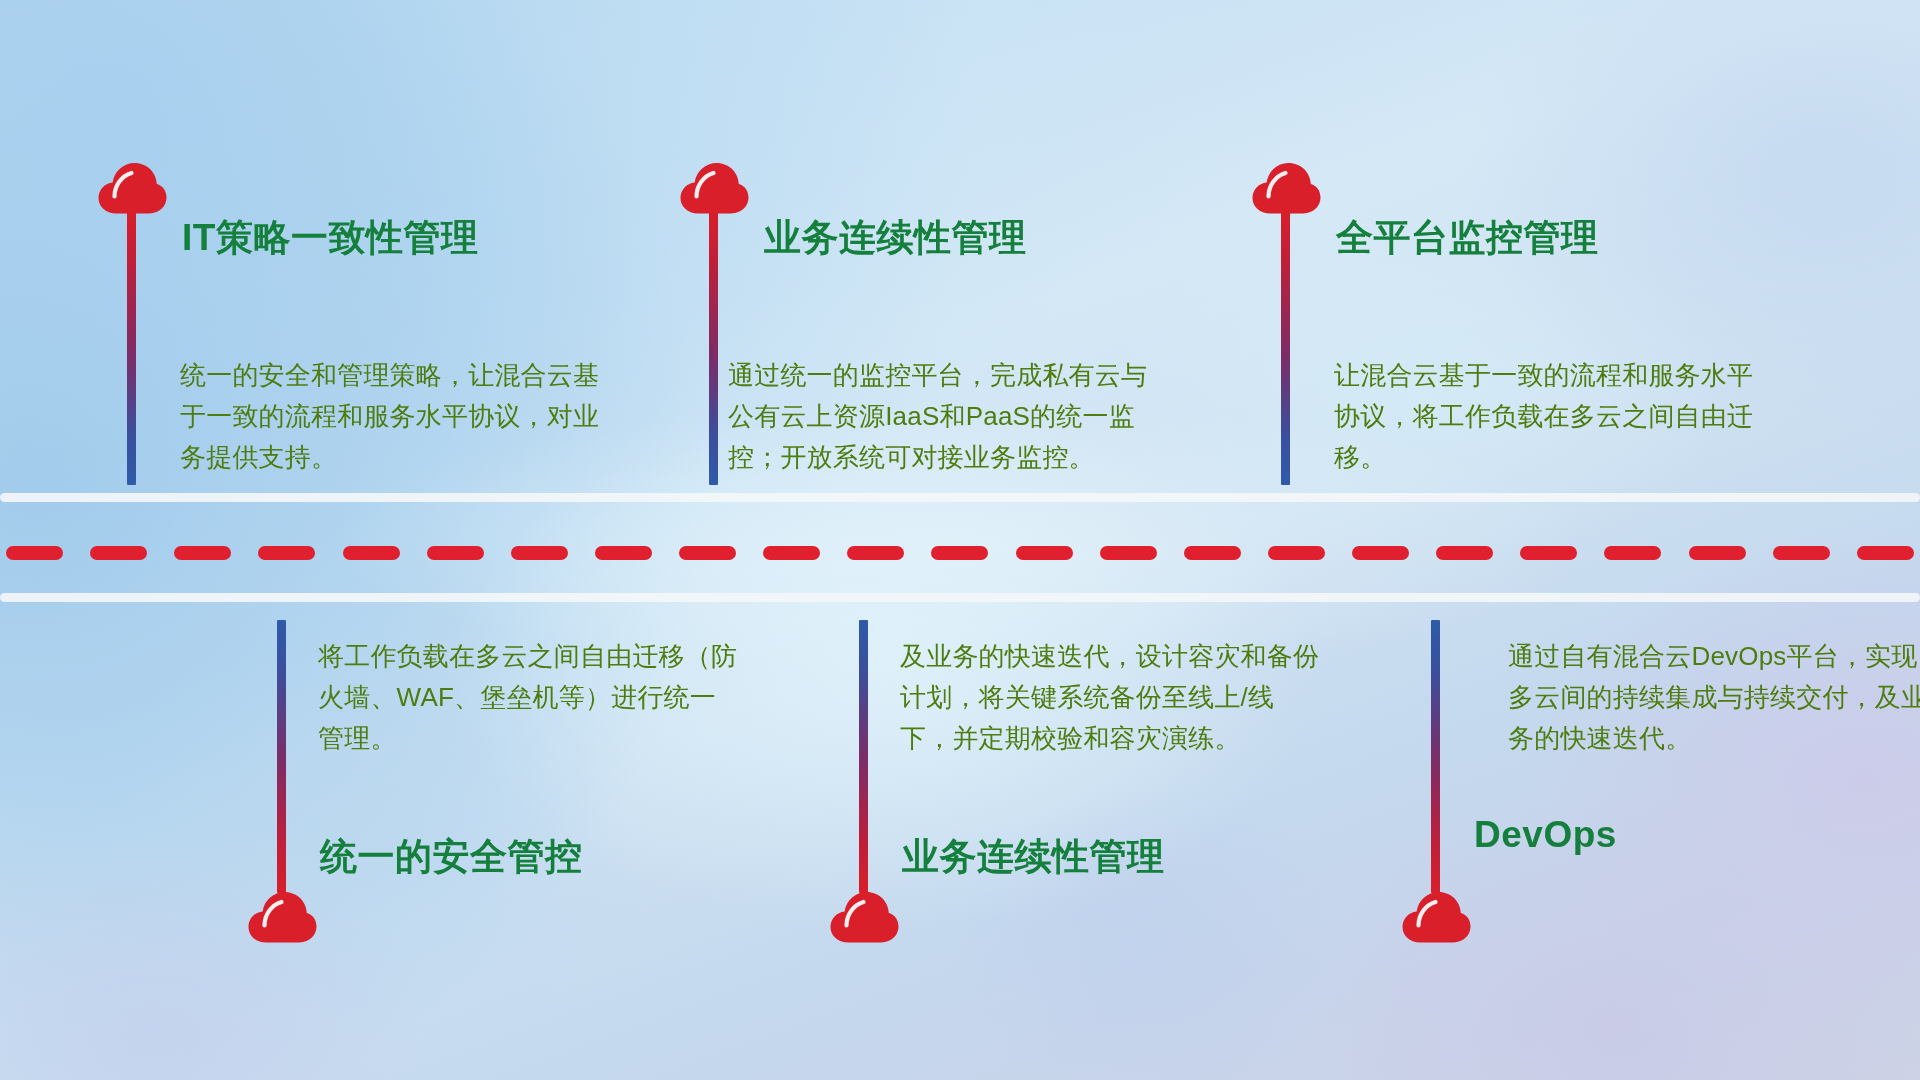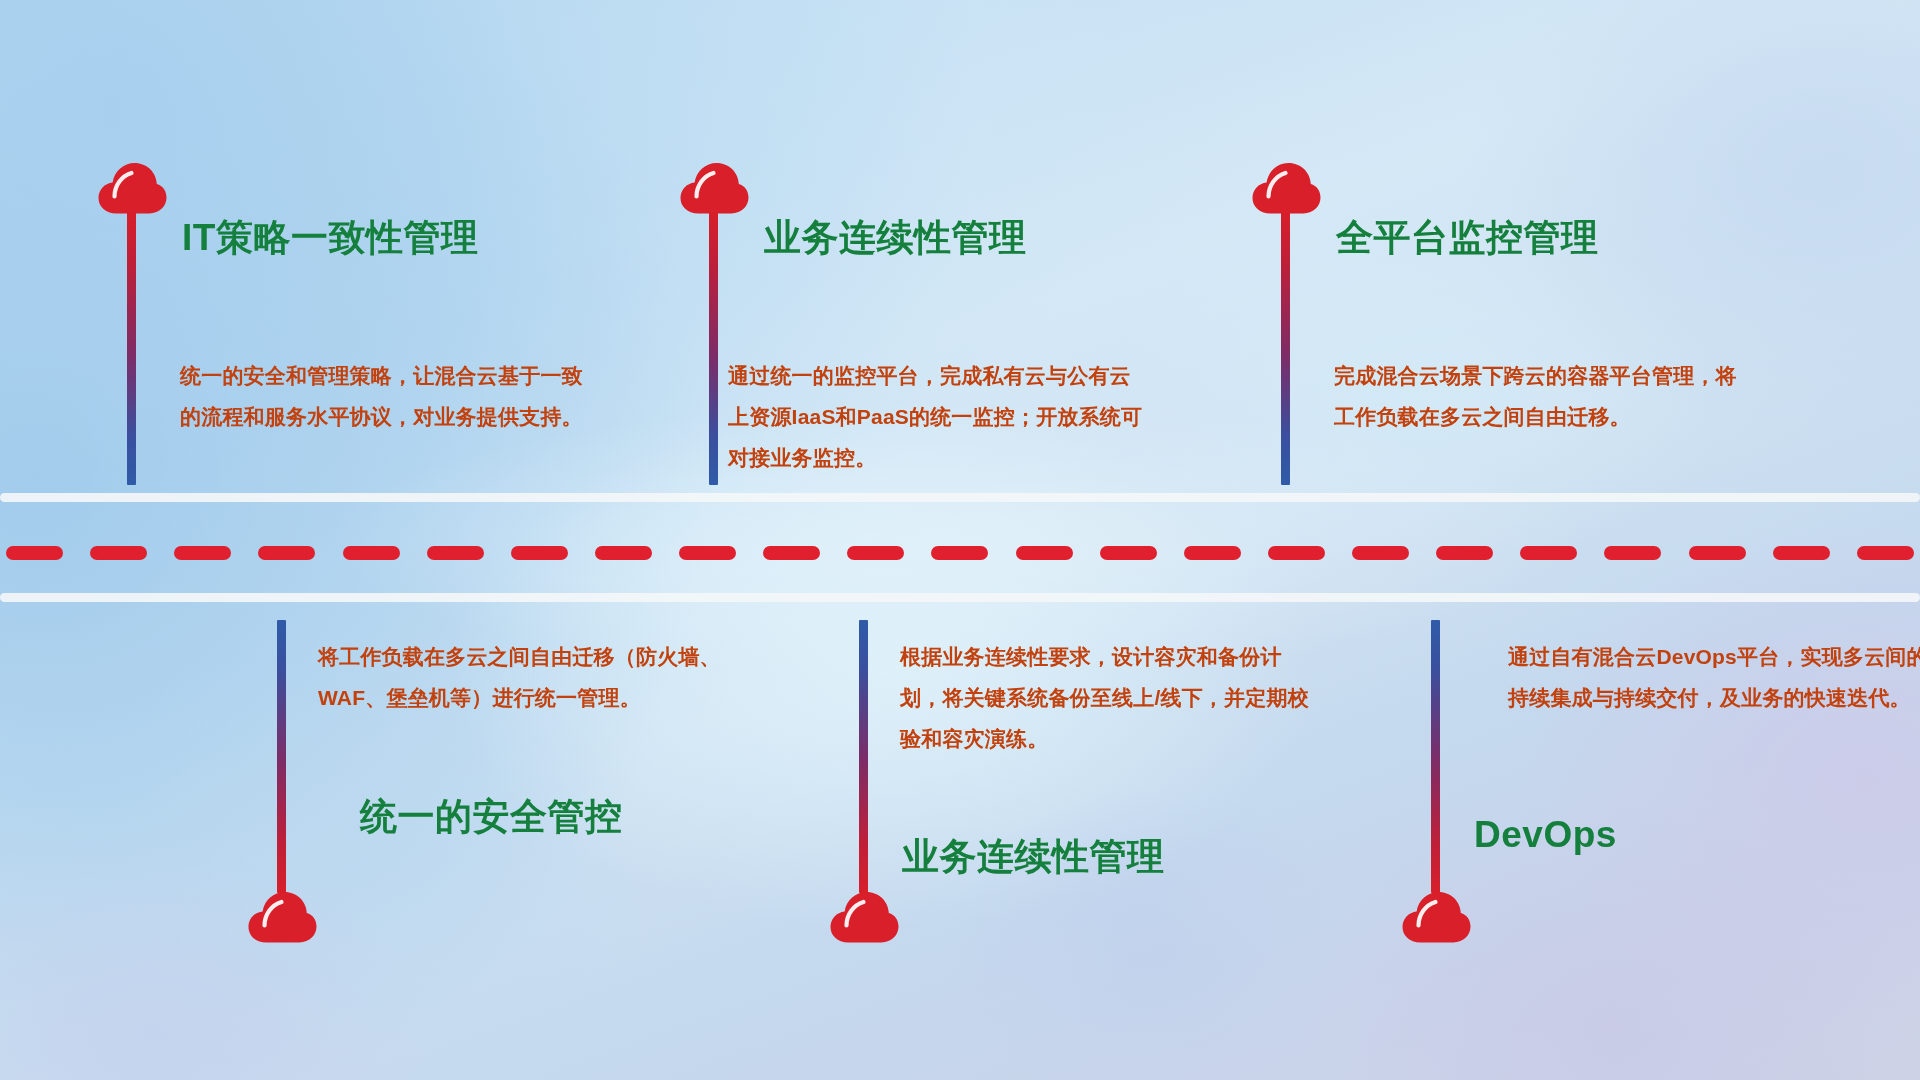--- a/index.html
+++ b/index.html
@@ -129,25 +129,24 @@
   .heading {
     position: absolute;
     font-size: 37px;
     font-weight: 700;
     color: #15803d;
     white-space: nowrap;
     letter-spacing: 0.5px;
   }
   .body-text {
     position: absolute;
-    font-size: 21px;
+    font-size: 26px;
     line-height: 41px;
-    color: #c2410c;
+    color: #4d7c0f;
     letter-spacing: 0.2px;
-    font-weight: bold;
   }
 </style>
 </head>
 <body>
 
 <div id="stage">
 
   <div class="bg-layer bg-base"></div>
   <div class="bg-layer bg-glow-a"></div>
   <div class="bg-layer bg-glow-b"></div>
@@ -186,21 +185,21 @@
     <div class="pin" style="left:1250px; top:160px;">
       <svg class="cloud" viewBox="0 0 72 56">
         <path d="M20.5 53.5 C9.2 53.5 2.5 46.5 2.5 37.8 C2.5 29.6 8.6 23.3 16.6 22.4
                  C18.4 11.0 27.6 3.0 38.6 3.0 C50.8 3.0 60.3 12.3 60.8 24.0
                  C66.9 25.8 70.5 31.0 70.5 37.6 C70.5 46.0 63.8 53.5 53.2 53.5 Z" fill="#d81f2a"></path>
         <path d="M18.5 36.5 C18.5 25.5 25.5 16.0 35.5 13.0" fill="none" stroke="#ffffff" stroke-width="4.2" stroke-linecap="round" opacity="0.92"></path>
       </svg>
       <div class="stem stem-down" style="left:31px; top:52px; height:273px;"></div>
     </div>
     <div class="heading" style="left:1336px; top:213px;">全平台监控管理</div>
-    <div class="body-text" style="left:1334px; top:355px; width:420px;">完成混合云场景下跨云的容器平台管理，将工作负载在多云之间自由迁移。</div>
+    <div class="body-text" style="left:1334px; top:355px; width:420px;">让混合云基于一致的流程和服务水平协议，将工作负载在多云之间自由迁移。</div>
   </div>
 
   <div id="divider-top" class="divider-line"></div>
   <div class="dash-track">
     <span class="dash"></span>
     <span class="dash"></span>
     <span class="dash"></span>
     <span class="dash"></span>
     <span class="dash"></span>
     <span class="dash"></span>
@@ -228,34 +227,34 @@
     <div class="pin" style="left:246px; top:620px;">
       <div class="stem stem-up" style="left:31px; top:0px; height:273px;"></div>
       <svg class="cloud" style="position:absolute; left:0; top:269px;" viewBox="0 0 72 56">
         <path d="M20.5 53.5 C9.2 53.5 2.5 46.5 2.5 37.8 C2.5 29.6 8.6 23.3 16.6 22.4
                  C18.4 11.0 27.6 3.0 38.6 3.0 C50.8 3.0 60.3 12.3 60.8 24.0
                  C66.9 25.8 70.5 31.0 70.5 37.6 C70.5 46.0 63.8 53.5 53.2 53.5 Z" fill="#d81f2a"></path>
         <path d="M18.5 36.5 C18.5 25.5 25.5 16.0 35.5 13.0" fill="none" stroke="#ffffff" stroke-width="4.2" stroke-linecap="round" opacity="0.92"></path>
       </svg>
     </div>
     <div class="body-text" style="left:318px; top:636px; width:420px;">将工作负载在多云之间自由迁移（防火墙、WAF、堡垒机等）进行统一管理。</div>
-    <div class="heading" style="left:320px; top:792px;margin-left:40px;">统一的安全管控</div>
+    <div class="heading" style="left:320px; top:832px;">统一的安全管控</div>
   </div>
 
   <div class="col">
     <div class="pin" style="left:828px; top:620px;">
       <div class="stem stem-up" style="left:31px; top:0px; height:273px;"></div>
       <svg class="cloud" style="position:absolute; left:0; top:269px;" viewBox="0 0 72 56">
         <path d="M20.5 53.5 C9.2 53.5 2.5 46.5 2.5 37.8 C2.5 29.6 8.6 23.3 16.6 22.4
                  C18.4 11.0 27.6 3.0 38.6 3.0 C50.8 3.0 60.3 12.3 60.8 24.0
                  C66.9 25.8 70.5 31.0 70.5 37.6 C70.5 46.0 63.8 53.5 53.2 53.5 Z" fill="#d81f2a"></path>
         <path d="M18.5 36.5 C18.5 25.5 25.5 16.0 35.5 13.0" fill="none" stroke="#ffffff" stroke-width="4.2" stroke-linecap="round" opacity="0.92"></path>
       </svg>
     </div>
-    <div class="body-text" style="left:900px; top:636px; width:420px;">根据业务连续性要求，设计容灾和备份计划，将关键系统备份至线上/线下，并定期校验和容灾演练。</div>
+    <div class="body-text" style="left:900px; top:636px; width:420px;">及业务的快速迭代，设计容灾和备份计划，将关键系统备份至线上/线下，并定期校验和容灾演练。</div>
     <div class="heading" style="left:902px; top:832px;">业务连续性管理</div>
   </div>
 
   <div class="col">
     <div class="pin" style="left:1400px; top:620px;">
       <div class="stem stem-up" style="left:31px; top:0px; height:273px;"></div>
       <svg class="cloud" style="position:absolute; left:0; top:269px;" viewBox="0 0 72 56">
         <path d="M20.5 53.5 C9.2 53.5 2.5 46.5 2.5 37.8 C2.5 29.6 8.6 23.3 16.6 22.4
                  C18.4 11.0 27.6 3.0 38.6 3.0 C50.8 3.0 60.3 12.3 60.8 24.0
                  C66.9 25.8 70.5 31.0 70.5 37.6 C70.5 46.0 63.8 53.5 53.2 53.5 Z" fill="#d81f2a"></path>

